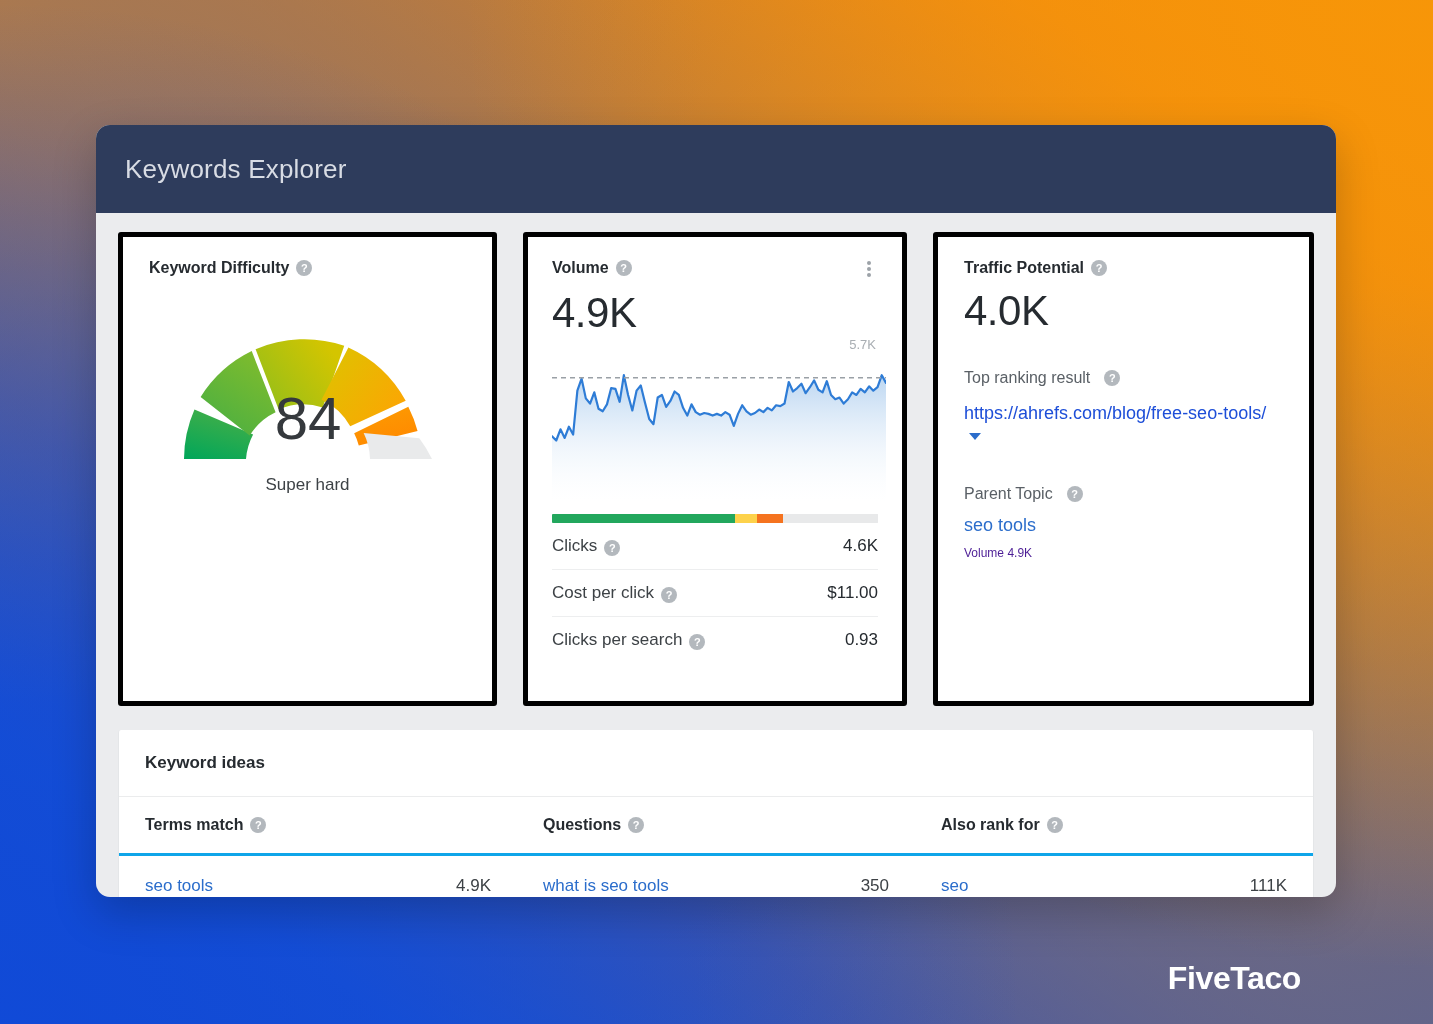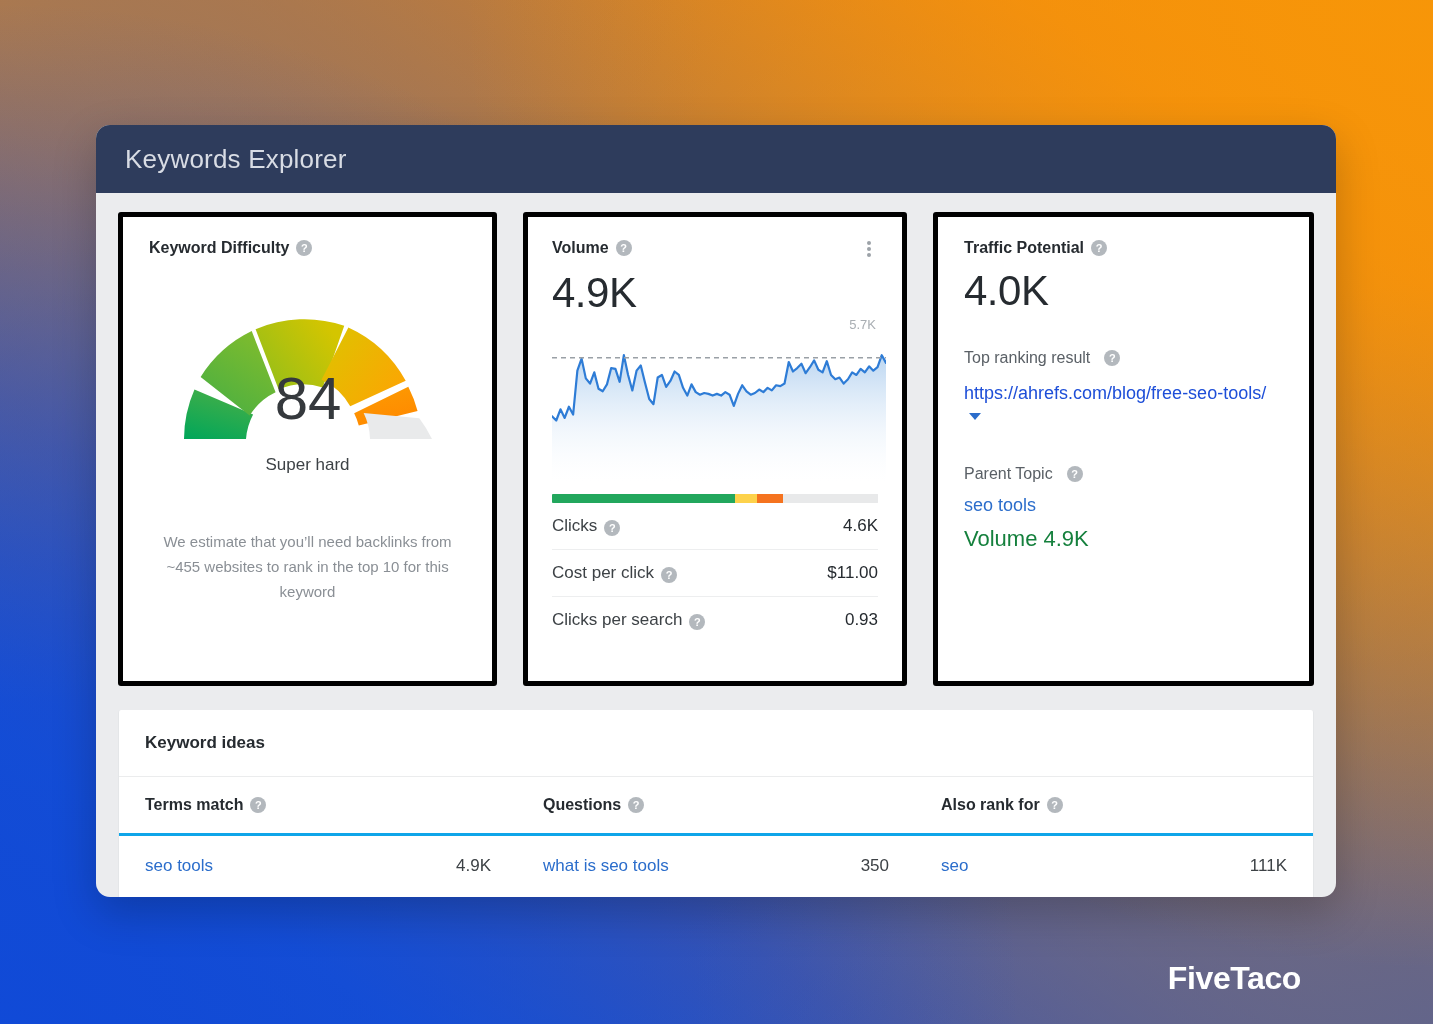--- a/index.html
+++ b/index.html
@@ -43,21 +43,21 @@
     top: 125px;
     width: 1240px;
     height: 772px;
     border-radius: 14px;
     overflow: hidden;
     background: #EBECEE;
     box-shadow: 0 16px 44px rgba(0,0,0,0.22);
   }
 
   .app-header {
-    height: 68px;
+    height: 88px;
     background: #2E3C5C;
     display: flex;
     align-items: center;
     padding-left: 29px;
   }
   .app-title {
     color: #D8DCE4;
     font-size: 26px;
     font-weight: 400;
     letter-spacing: 0.2px;
@@ -215,22 +215,22 @@
     border-top: 7px solid #2B6DCB;
     margin-left: 5px;
     vertical-align: 3px;
   }
   .tp-topic-link {
     color: #2B6DCB;
     font-size: 18px;
     text-decoration: none;
   }
   .tp-volume {
-    font-size: 22px;
-    color: #15803d;
+    font-size: 12px;
+    color: #4c1d95;
     margin-top: 10px;
   }
 
   
   .ideas-card {
     background: #FFFFFF;
     border: 1px solid #E4E6E8;
     border-top: none;
     border-radius: 3px;
     margin-top: 24px;
@@ -339,21 +339,20 @@
 
               <path fill="url(#gseg5)" d="M 240.31,107.64 A 124,124 0 0,1 249.58,132.00 L 190.79,146.50 A 62,62 0 0,0 186.16,134.32 Z"></path>
 
               <path fill="#E9EAEB" d="M 251.30,139.22 A 124,124 0 0,1 264,160 L 202,160 A 62,62 0 0,0 195.65,134.11 Z"></path>
             </g>
             <text class="gauge-value" x="140" y="140" text-anchor="middle">84</text>
           </svg>
           <div class="gauge-label">Super hard</div>
         </div>
 
-        <div class="kd-note">We estimate that you’ll need backlinks from ~455 websites to rank in the top 10 for this keyword</div>
       </div>
 
       <div class="card card-vol">
         <div class="card-head-row">
           <div class="card-title">
             <span>Volume</span>
             <span class="help-icon">?</span>
           </div>
           <div class="kebab-icon">
             <i></i>

